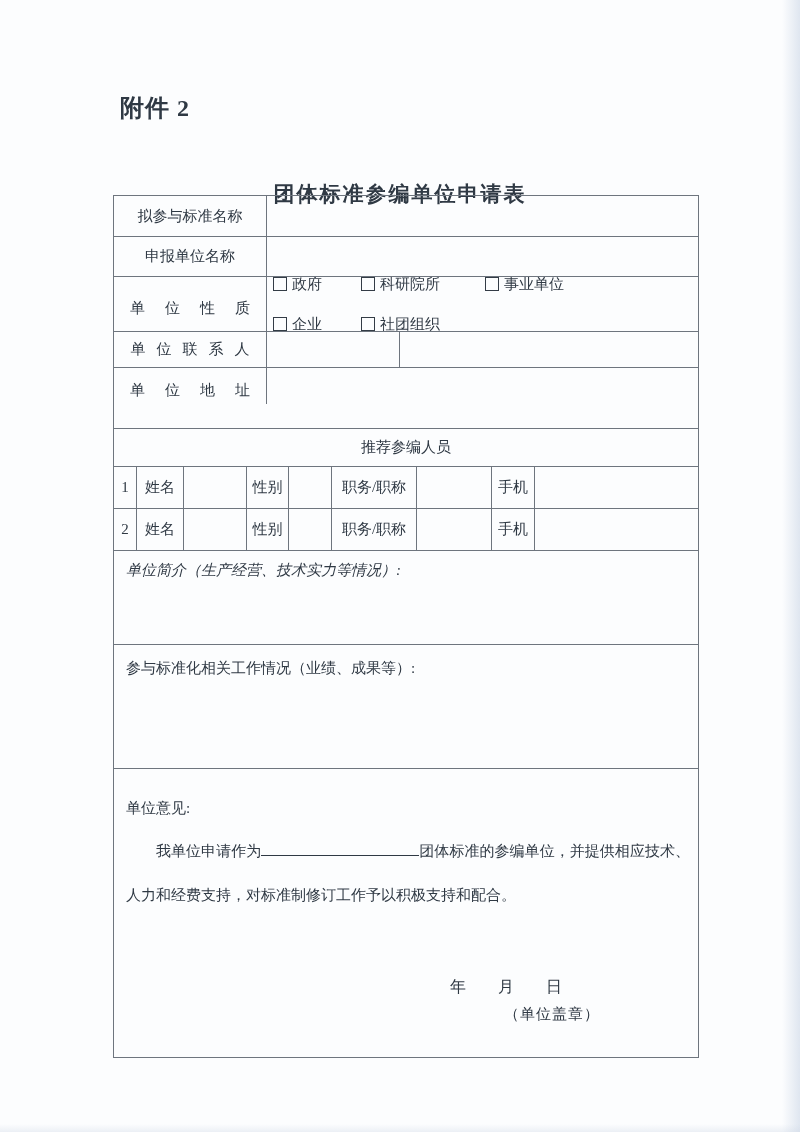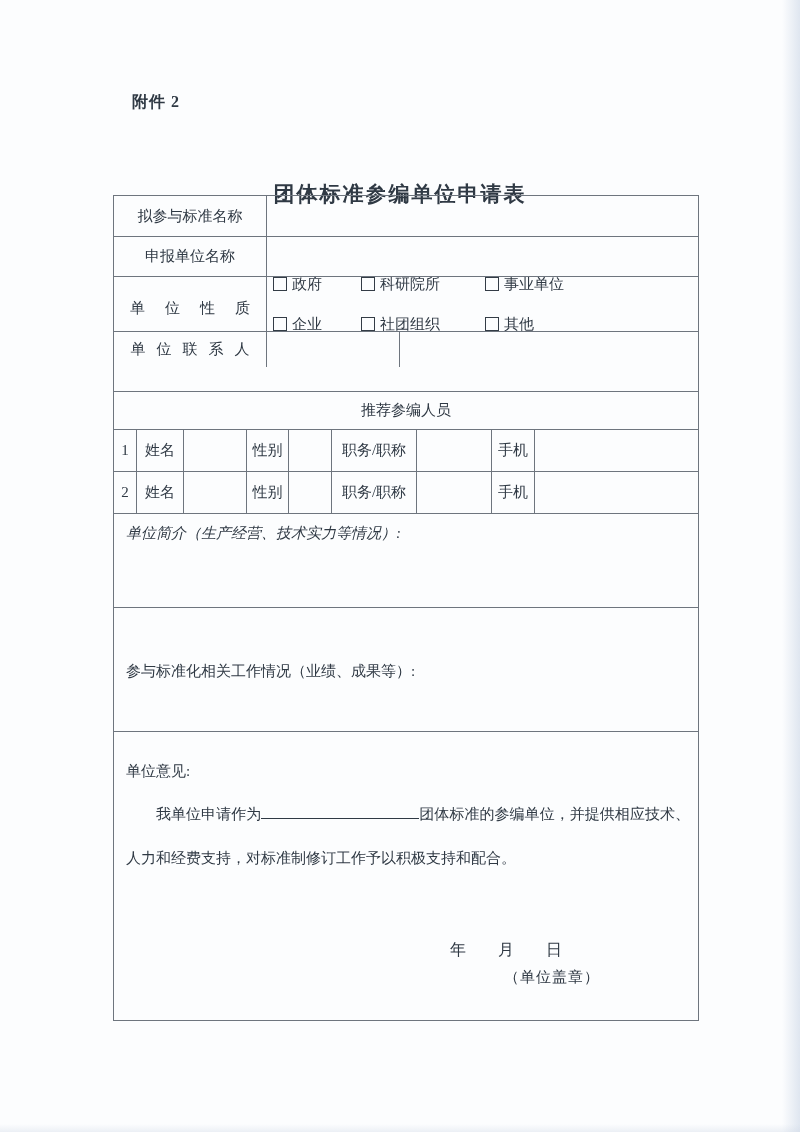--- a/index.html
+++ b/index.html
@@ -13,22 +13,22 @@
     position:absolute;top:0;right:0;width:18px;height:1132px;
     background:linear-gradient(to right, rgba(208,218,232,0), rgba(199,211,228,0.55));
     pointer-events:none;
   }
   .scan-edge-bottom{
     position:absolute;left:0;bottom:0;width:800px;height:8px;
     background:linear-gradient(to bottom, rgba(208,218,232,0), rgba(205,214,228,0.35));
     pointer-events:none;
   }
   .attachment{
-    position:absolute;left:132px;top:92px;
-    font-size:16px;font-weight:bold;letter-spacing:1px;
+    position:absolute;left:120px;top:92px;
+    font-size:24px;font-weight:bold;letter-spacing:1px;
   }
   .doc-title{
     position:absolute;left:0;top:144px;width:800px;
     text-align:center;font-size:21px;font-weight:bold;letter-spacing:2px;margin-top:36px;
   }
   .tbl{
     position:absolute;left:113px;top:195px;width:586px;
     border:1px solid #6e757e;box-sizing:border-box;
     font-size:15px;
   }
@@ -38,21 +38,21 @@
     box-sizing:border-box;border-left:1px solid #6e757e;
     display:flex;align-items:center;justify-content:center;
     overflow:hidden;
   }
   .cell:first-child{border-left:none;}
   .lbl{width:152px;flex:0 0 152px;}
   .grow{flex:1 1 auto;}
   .ls20{letter-spacing:20px;margin-right:-20px;margin-top:8px;}
   .ls11{letter-spacing:11px;margin-right:-11px;}
   .h40{height:40px;} .h55{height:55px;} .h36{height:36px;} .h37{height:37px;}
-  .h38{height:38px;margin-top:24px;} .h42{height:42px;} .h94{height:94px;font-style:italic;} .h124{height:124px;align-items:center;} .h289{height:289px;}
+  .h38{height:38px;margin-top:24px;} .h42{height:42px;} .h94{height:94px;font-style:italic;} .h124{height:124px;} .h289{height:289px;}
   .opts{
     flex-direction:column;align-items:stretch;justify-content:center;
     padding-left:6px;row-gap:21px;
   }
   .opt-line{display:flex;align-items:center;}
   .opt{display:flex;align-items:center;}
   .opt-a{width:88px;flex:0 0 88px;}
   .opt-b{width:124px;flex:0 0 124px;text-align:right;}
   .opt-c{flex:1;}
   .cb{
@@ -127,36 +127,38 @@
       </div>
       <div class="opt-line">
         <span class="opt opt-a">
           <span class="cb"></span>
           <span>企业</span>
         </span>
         <span class="opt opt-b">
           <span class="cb"></span>
           <span>社团组织</span>
         </span>
-        <span class="opt opt-c">
-          <span class="cb"></span>
-          <span>其他</span>
-        </span>
       </div>
     </div>
   </div>
 
   <div class="row h36">
     <div class="cell lbl">
       <span class="ls11">单位联系人</span>
     </div>
     <div class="cell w133"></div>
     <div class="cell grow"></div>
   </div>
 
+  <div class="row h37">
+    <div class="cell lbl">
+      <span class="ls20">单位地址</span>
+    </div>
+    <div class="cell grow"></div>
+  </div>
 
   <div class="row h38">
     <div class="cell grow">
       <span>推荐参编人员</span>
     </div>
   </div>
 
   <div class="row h42">
     <div class="cell w22">
       <span>1</span>

